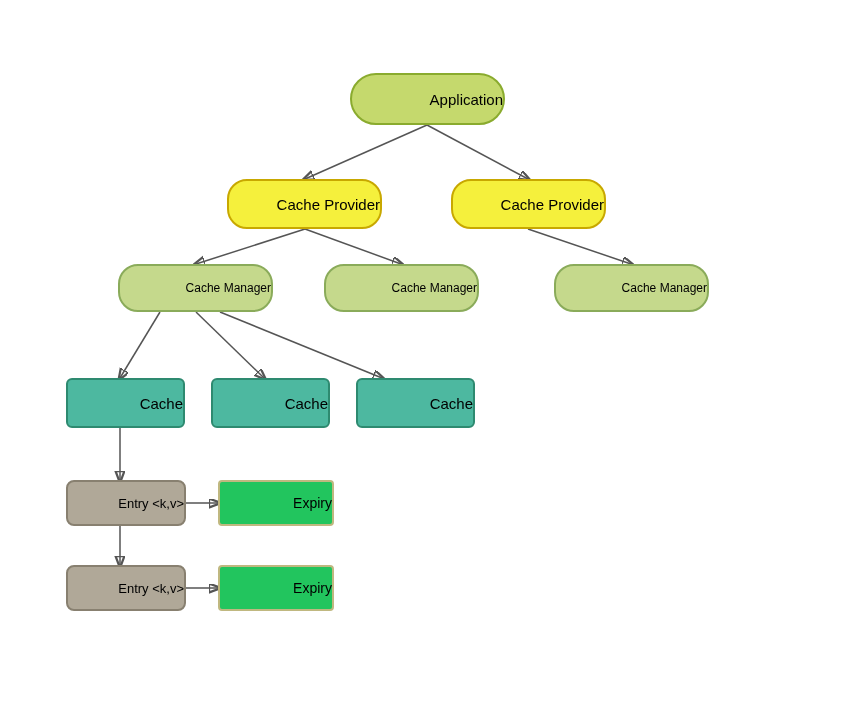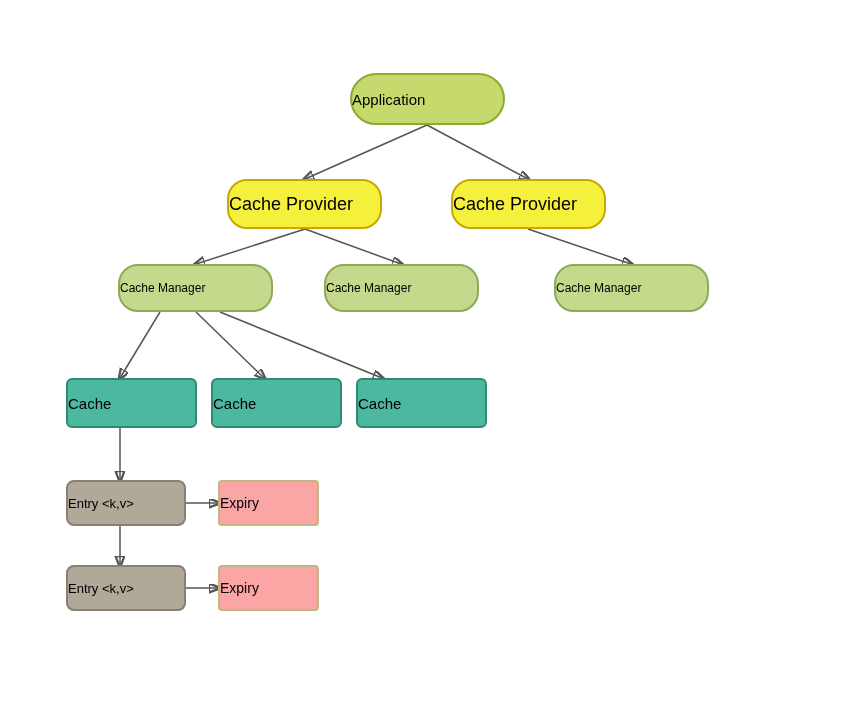--- a/index.html
+++ b/index.html
@@ -14,80 +14,80 @@
     }
     .diagram {
       position: relative;
       width: 861px;
       height: 703px;
     }
     .node {
       position: absolute;
       display: flex;
       align-items: center;
-      justify-content: flex-start;
+      justify-content: flex-end;
       text-align: center;
     }
     .node-application {
       background: #c5d96d;
       border: 2px solid #8aab2e;
       border-radius: 30px;
       width: 155px;
       height: 52px;
       left: 350px;
       top: 73px;
       font-size: 15px;
     }
     .node-cache-provider {
       background: #f5f03c;
       border: 2px solid #c8a800;
       border-radius: 20px;
       width: 155px;
       height: 50px;
-      font-size: 18px;
+      font-size: 15px;
     }
     .cp1 { left: 227px; top: 179px; }
     .cp2 { left: 451px; top: 179px; }
     .node-cache-manager {
       background: #c5d98c;
       border: 2px solid #8aab5a;
       border-radius: 20px;
       width: 155px;
       height: 48px;
       font-size: 12px;
     }
     .cm1 { left: 118px; top: 264px; }
     .cm2 { left: 324px; top: 264px; }
     .cm3 { left: 554px; top: 264px; }
     .node-cache {
       background: #4db8a0;
       border: 2px solid #2e8a70;
       border-radius: 6px;
-      width: 131px;
+      width: 119px;
       height: 50px;
       font-size: 15px;
     }
     .cache1 { left: 66px; top: 378px; }
     .cache2 { left: 211px; top: 378px; }
     .cache3 { left: 356px; top: 378px; }
     .node-entry {
       background: #b0a898;
       border: 2px solid #888070;
       border-radius: 8px;
       width: 120px;
       height: 46px;
       font-size: 13px;
     }
     .entry1 { left: 66px; top: 480px; }
     .entry2 { left: 66px; top: 565px; }
     .node-expiry {
-      background: #fca5a5;
+      background: #22c55e;
       border: 2px solid #c0b880;
       border-radius: 4px;
-      width: 101px;
+      width: 116px;
       height: 46px;
       font-size: 14px;
     }
     .expiry1 { left: 218px; top: 480px; }
     .expiry2 { left: 218px; top: 565px; }
 
     svg.lines {
       position: absolute;
       top: 0; left: 0;
       width: 861px;

